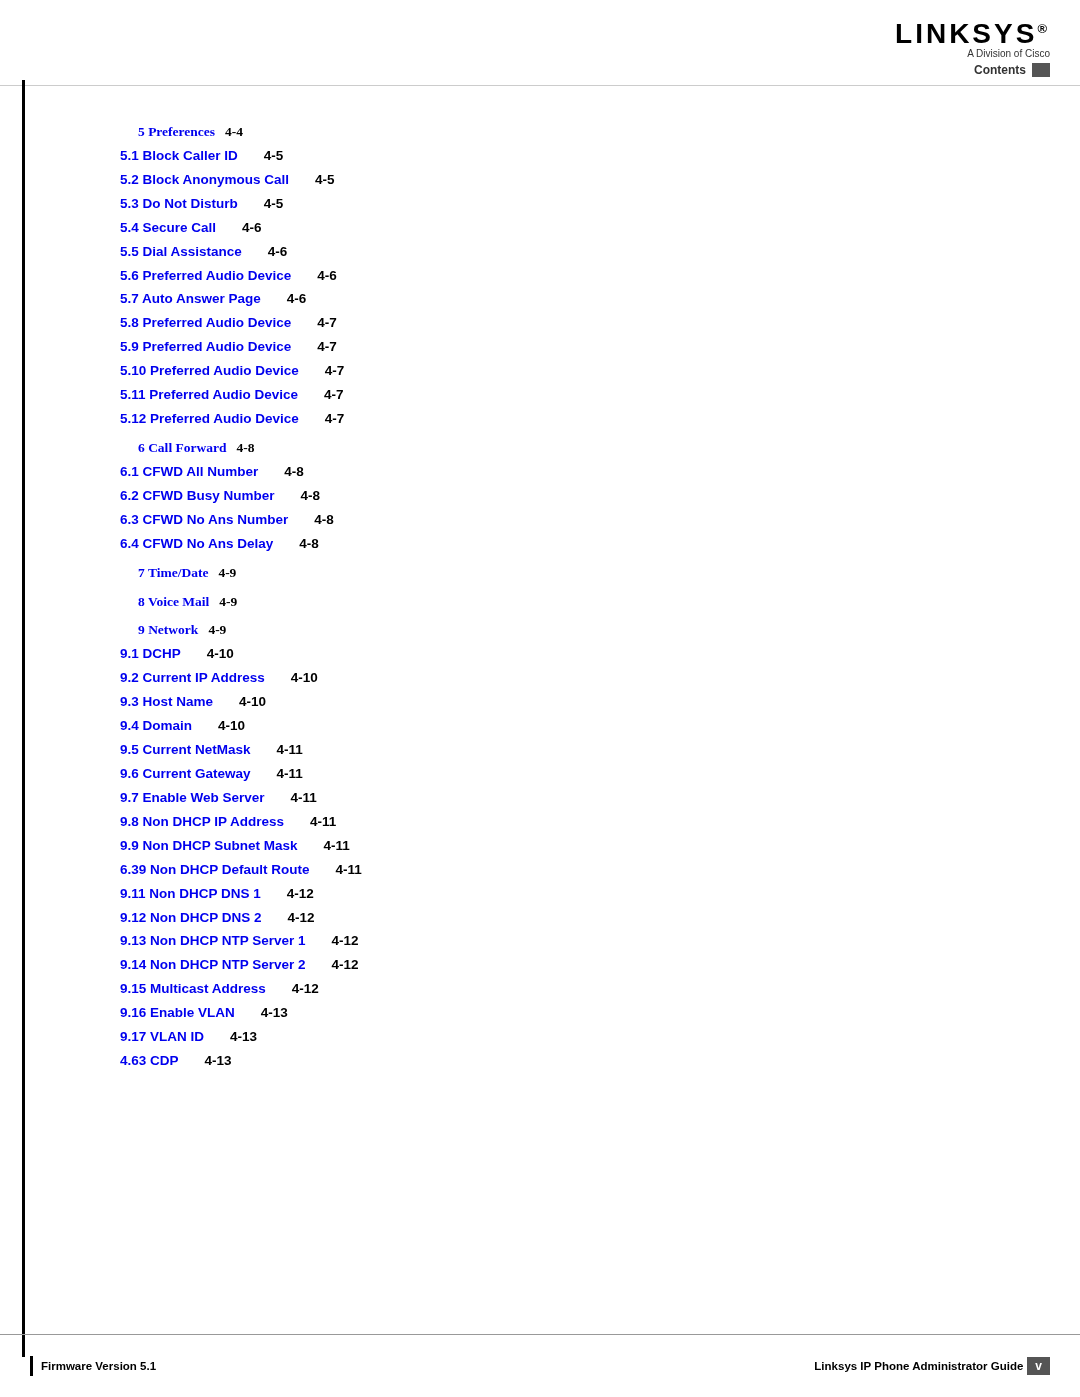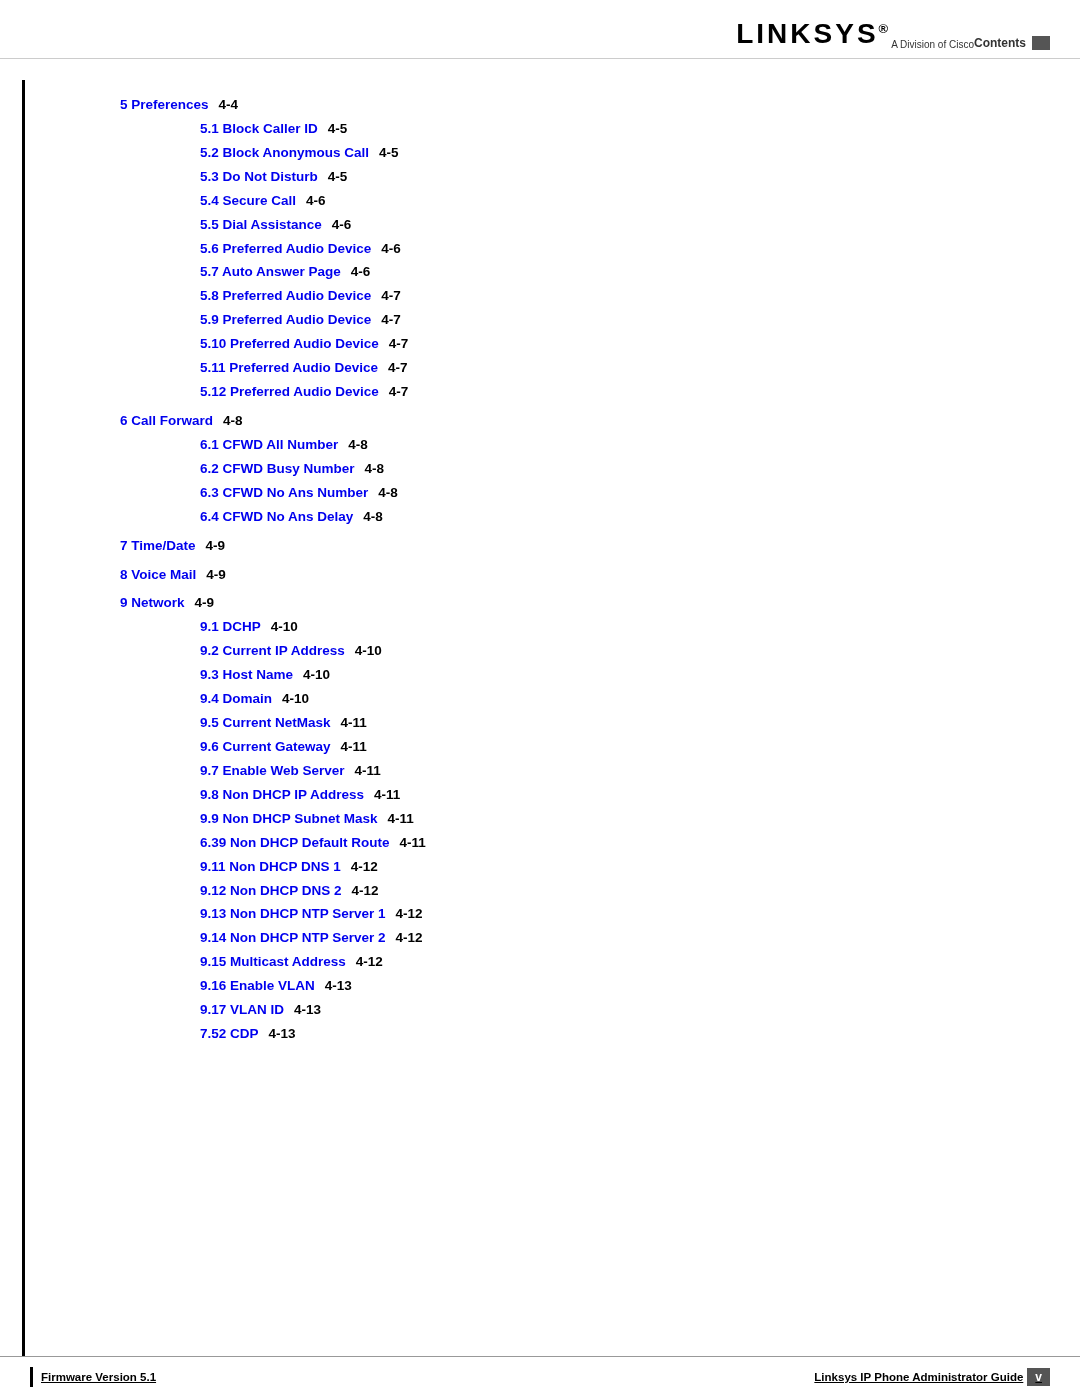--- a/index.html
+++ b/index.html
@@ -15,21 +15,21 @@
     .header {
       display: flex;
       justify-content: flex-end;
       align-items: flex-start;
       padding: 18px 30px 0 30px;
       border-bottom: 1px solid #ccc;
       padding-bottom: 8px;
     }
     .logo-area {
       display: flex;
-      flex-direction: row;
+      flex-direction: column;
       align-items: flex-end;
       justify-content: space-between;
     }
     .logo-text {
       font-size: 28px;
       font-weight: 900;
       letter-spacing: 3px;
       color: #000;
       font-family: Arial Black, Arial, sans-serif;
       text-transform: uppercase;
@@ -94,41 +94,41 @@
     }
     .toc-page {
       color: #000;
       font-size: 13.5px;
       font-weight: bold;
       margin-left: 10px;
     }
 
     
     .level1 {
-      margin-left: 0;
+      margin-left: 18px;
       margin-top: 6px;
+      font-family: Liberation Serif, serif;
     }
     
     .level2 {
-      margin-left: 80px;
+      gap: 16px;
     }
 
     
     .footer {
       position: absolute;
       bottom: 0;
       left: 0;
       right: 0;
-      height: 41px;
+      height: 63px;
       display: flex;
       align-items: center;
       justify-content: space-between;
       padding: 0 30px;
       border-top: 1px solid #999;
-      text-decoration: underline;
     }
     .footer-left {
       display: flex;
       align-items: center;
       gap: 8px;
     }
     .footer-bar-left {
       width: 3px;
       height: 20px;
       background: #000;
@@ -328,21 +328,21 @@
   </div>
   <div class="toc-item level2">
     <a class="toc-link">9.16 Enable VLAN</a>
     <span class="toc-page">4-13</span>
   </div>
   <div class="toc-item level2">
     <a class="toc-link">9.17 VLAN ID</a>
     <span class="toc-page">4-13</span>
   </div>
   <div class="toc-item level2">
-    <a class="toc-link">7.52 CDP</a>
+    <a class="toc-link">4.63 CDP</a>
     <span class="toc-page">4-13</span>
   </div>
 </div>
 
 <div class="footer">
   <div class="footer-left">
     <div class="footer-bar-left"></div>
     <span class="footer-label">Firmware Version 5.1</span>
   </div>
   <div class="footer-right">

